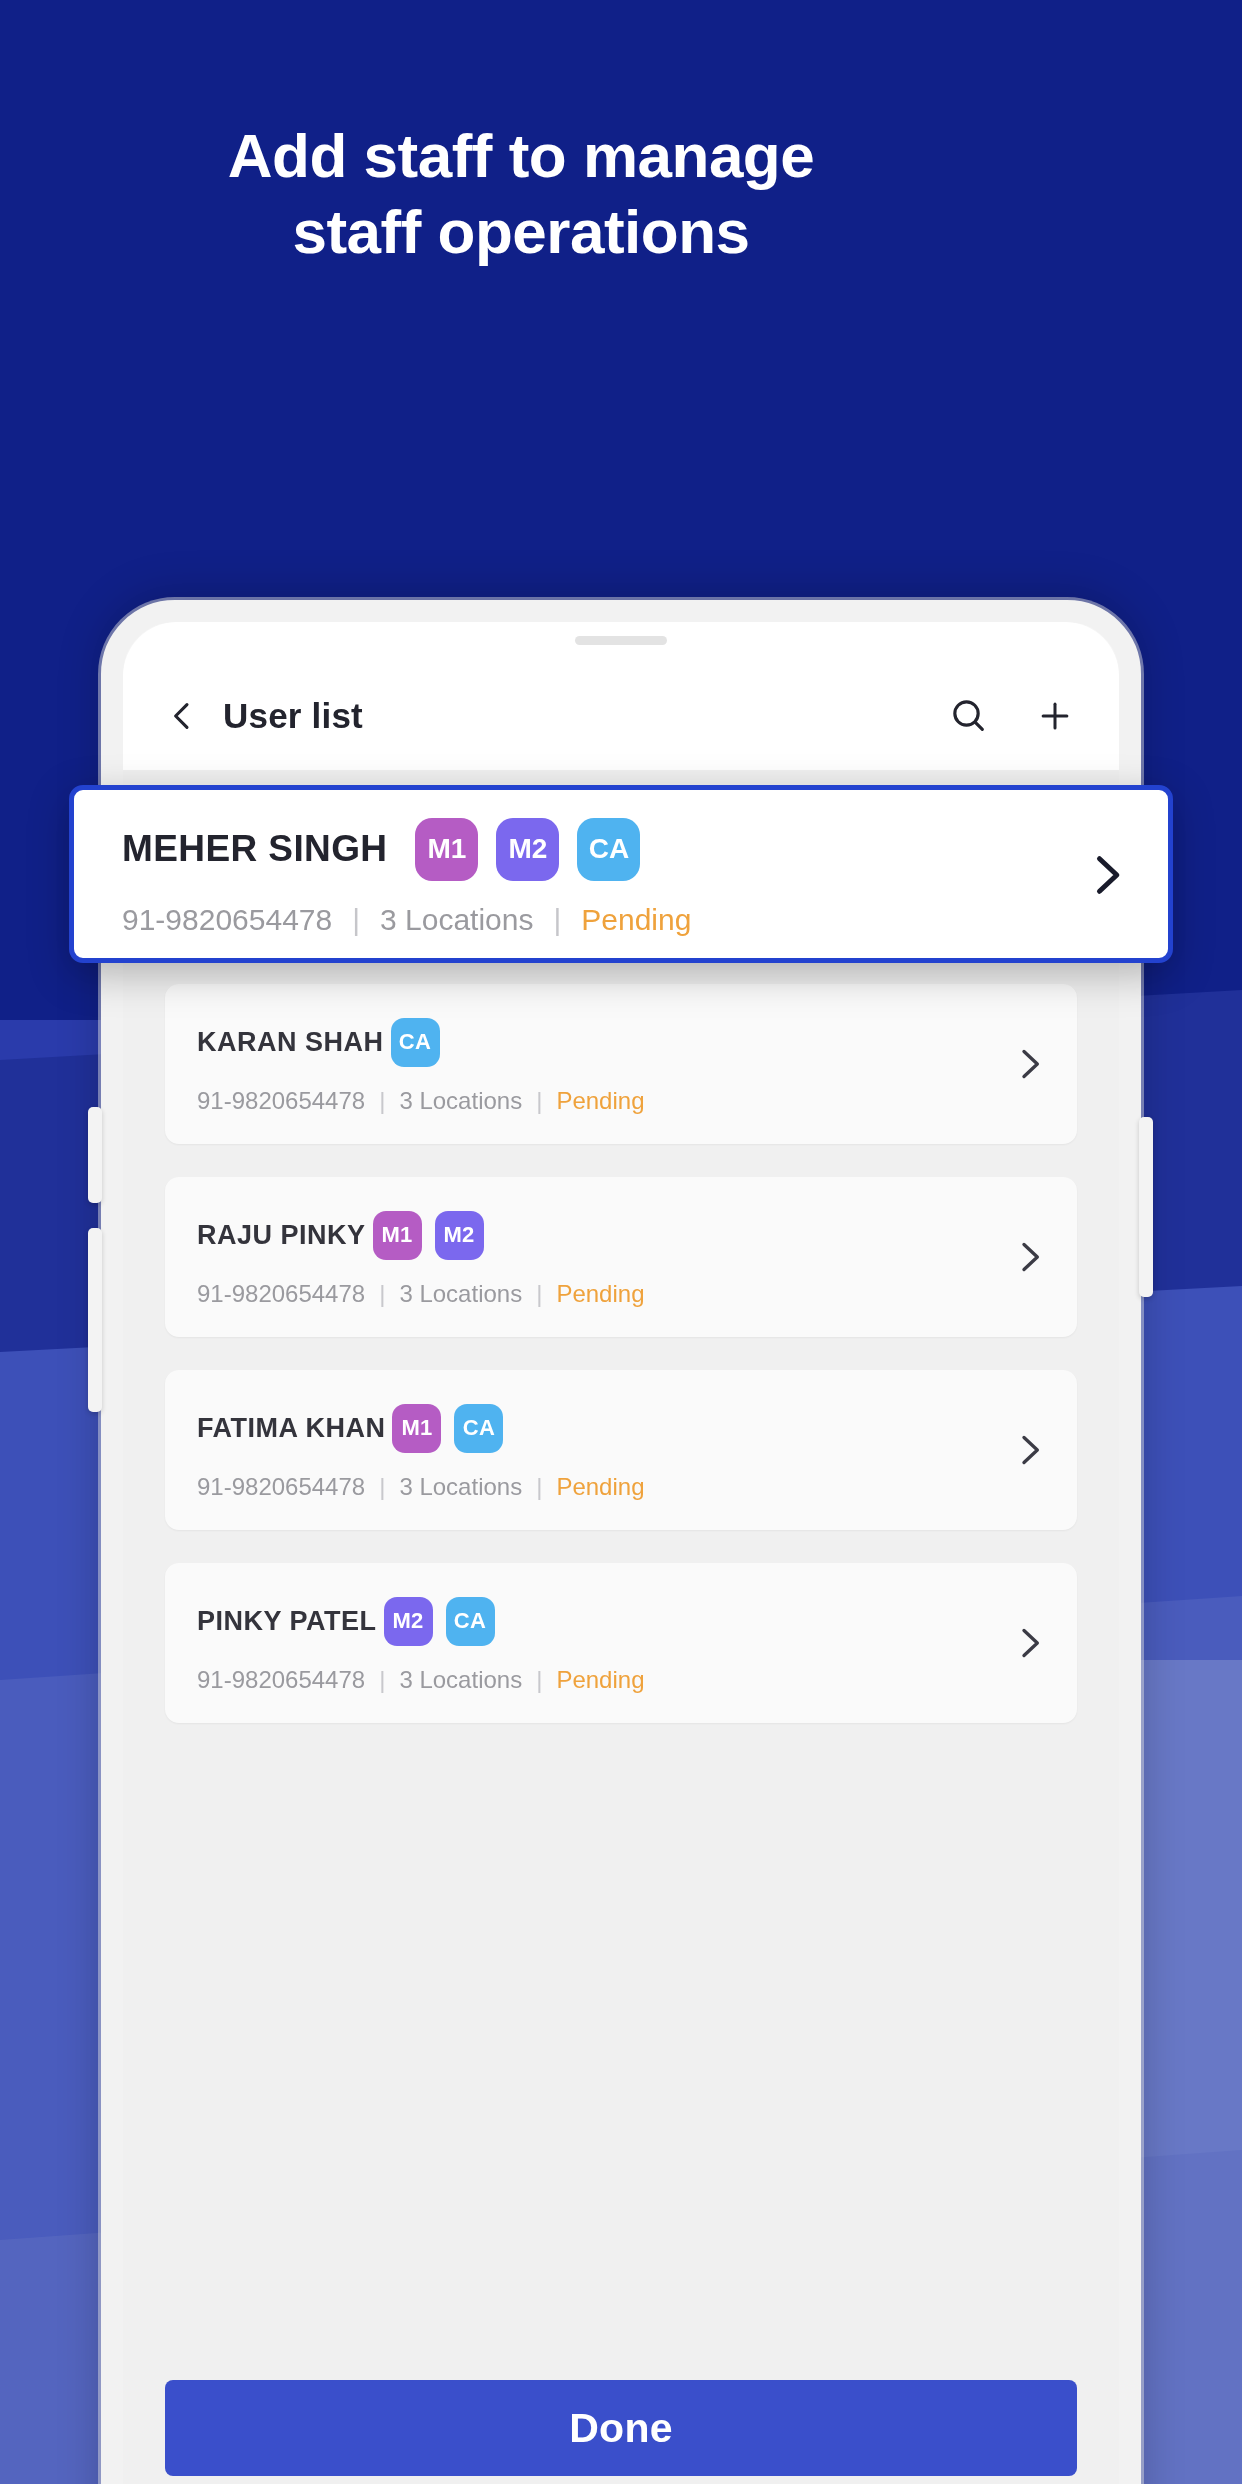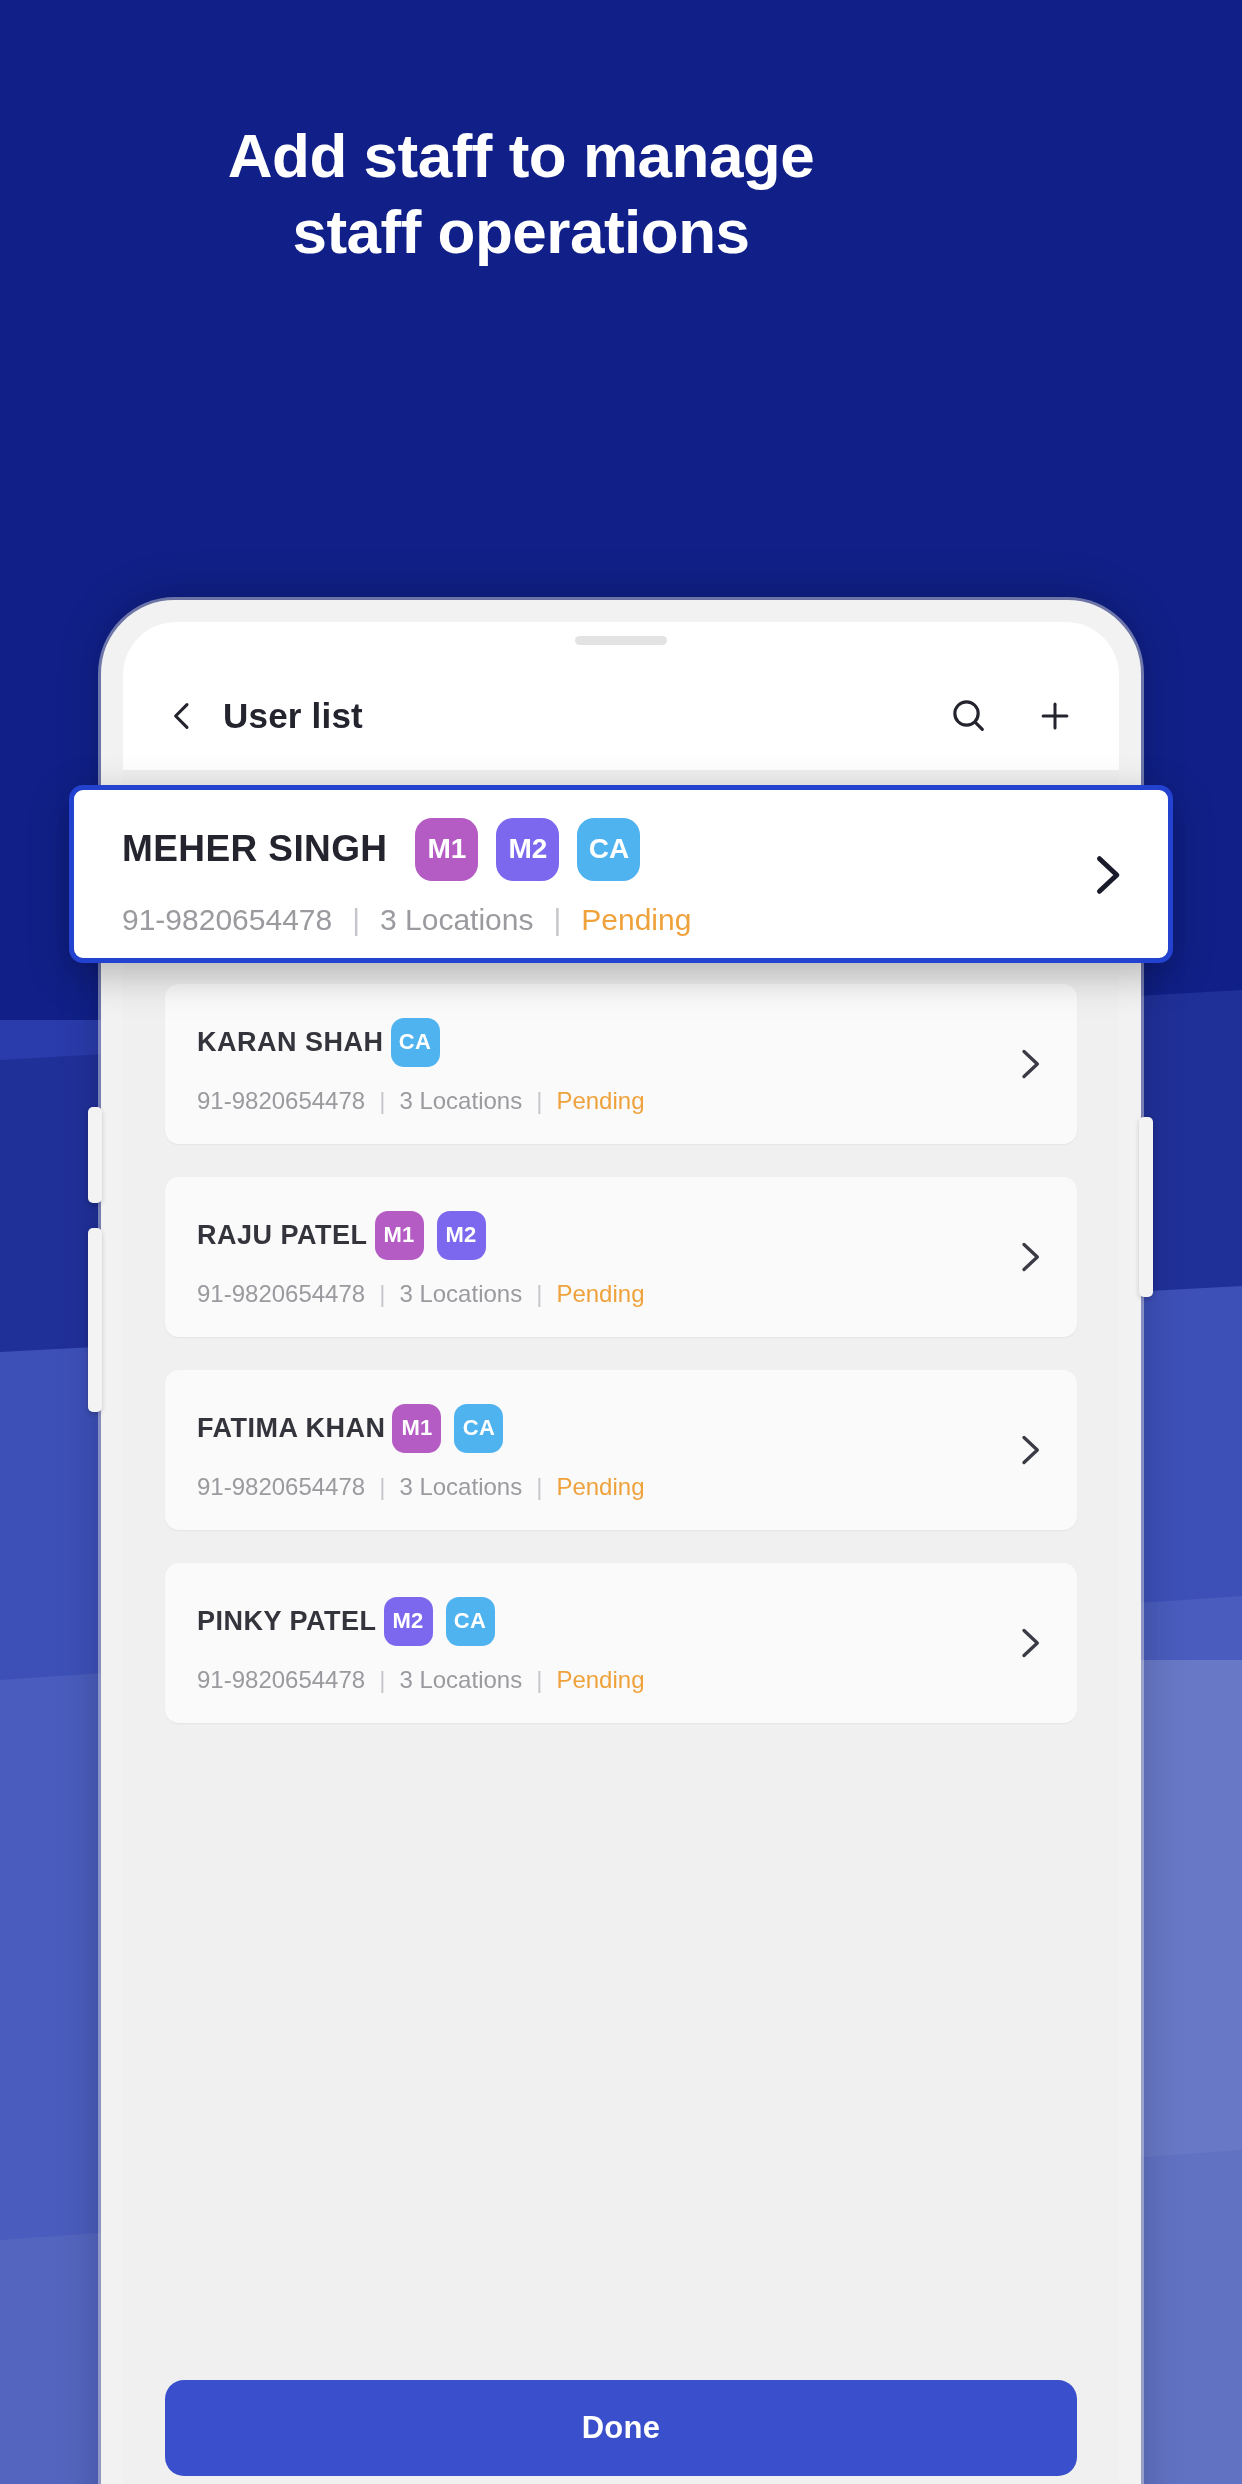--- a/index.html
+++ b/index.html
@@ -96,24 +96,24 @@
   .sep { color:#c8c8cc; margin:0 14px; }
   .status { color:#efa23c; }
   .row-chev { flex:none; margin-left:18px; }
 
   
   .done-wrap {
     position:absolute; left:0; bottom:0; width:996px;
     padding:0 42px 62px; background:#f0f0f0;
   }
   .done-btn {
-    width:100%; height:96px; border:none; border-radius:19px;
+    width:100%; height:96px; border:none; border-radius:8px;
     background:#3a4fcb; color:#ffffff;
     font-family:"Liberation Sans", sans-serif;
-    font-size:31px; font-weight:bold; letter-spacing:0.3px;
+    font-size:41px; font-weight:bold; letter-spacing:0.3px;
     cursor:pointer;
   }
 
   
   .hl-card {
     position:absolute; left:69px; top:785px; width:1104px; height:178px;
     background:#ffffff; border:5px solid #2342cf; border-radius:14px;
     z-index:40; display:flex; align-items:center;
     padding:6px 36px 0 48px;
     box-shadow:0 12px 40px rgba(0,0,0,0.26);
@@ -206,21 +206,21 @@
                 <span class="status">Pending</span>
               </div>
             </div>
             <span class="row-chev"><svg viewBox="0 0 24 24" width="40" height="40" fill="none" stroke="#3b3b45" stroke-width="2" stroke-linecap="round" stroke-linejoin="round">
                 <polyline points="9,4.5 17,12 9,19.5"></polyline>
               </svg></span>
           </div>
           <div class="row">
             <div class="row-body">
               <div class="row-top">
-                <span class="row-name">RAJU PATEL</span>
+                <span class="row-name">RAJU PINKY</span>
                 <span class="badges">
                   <span class="badge" style="background:#b55cc4">M1</span>
                   <span class="badge" style="background:#7b68ee">M2</span>
                 </span>
               </div>
               <div class="row-meta">
                 <span>91-9820654478</span>
                 <span class="sep">|</span>
                 <span>3 Locations</span>
                 <span class="sep">|</span>

